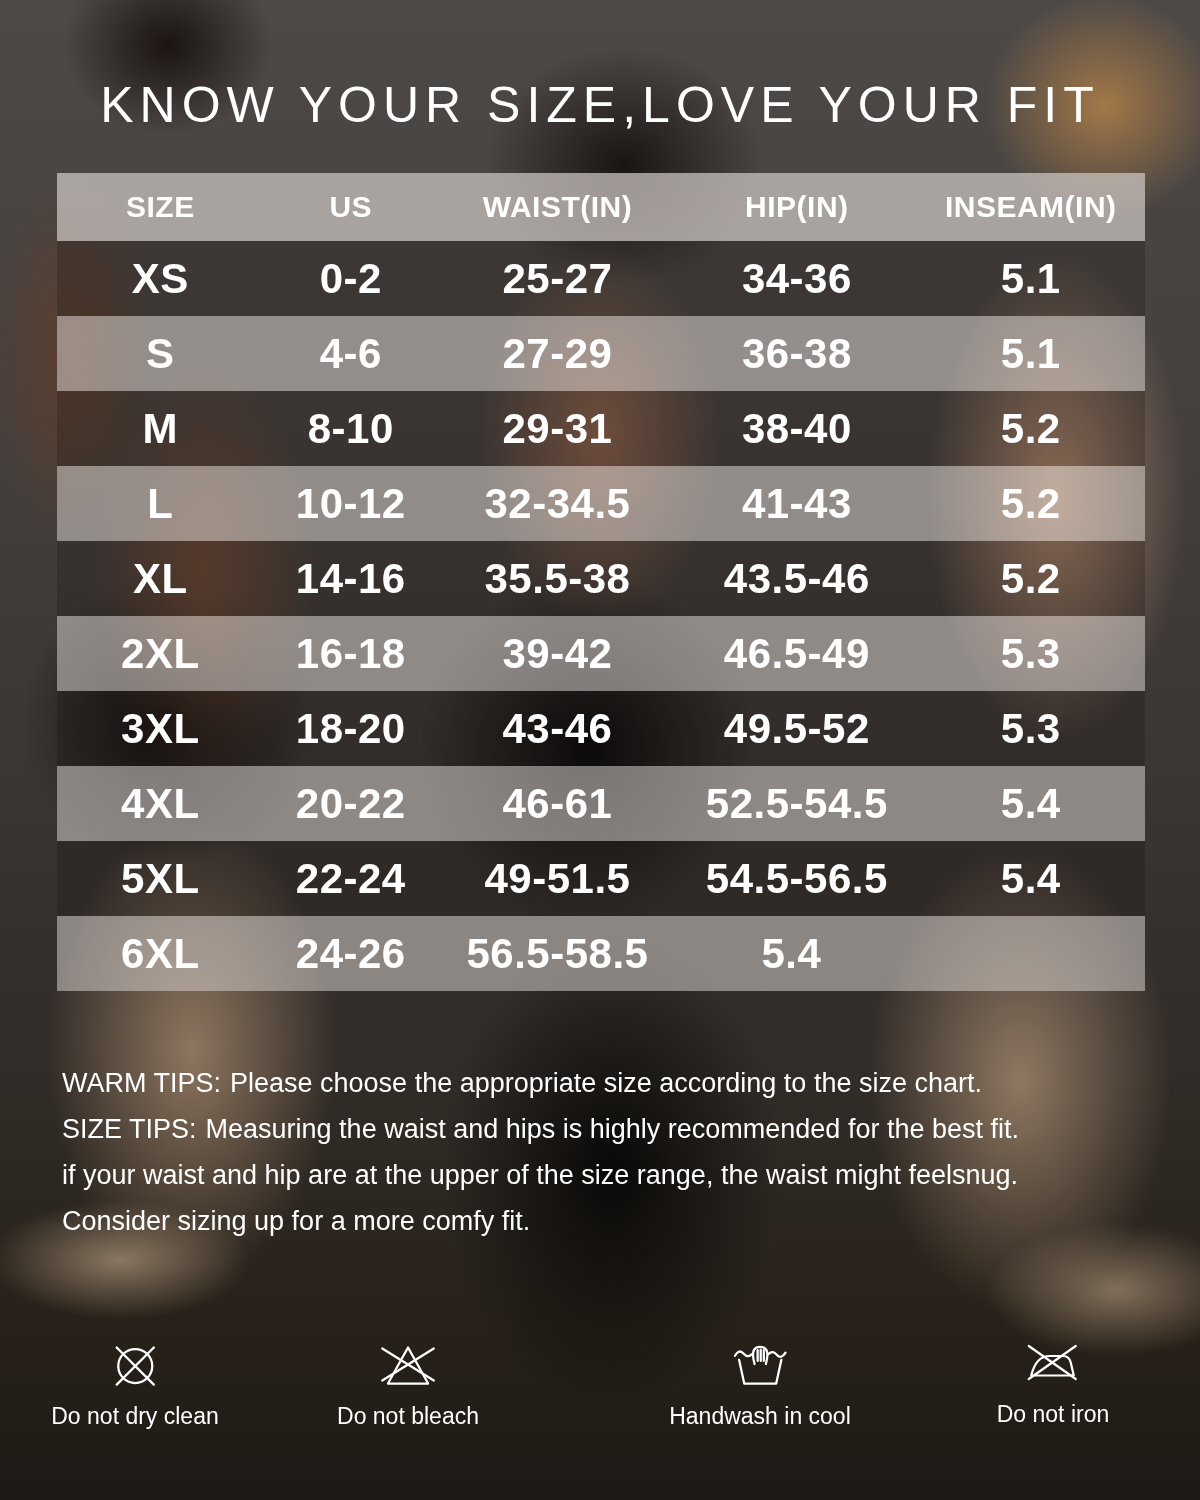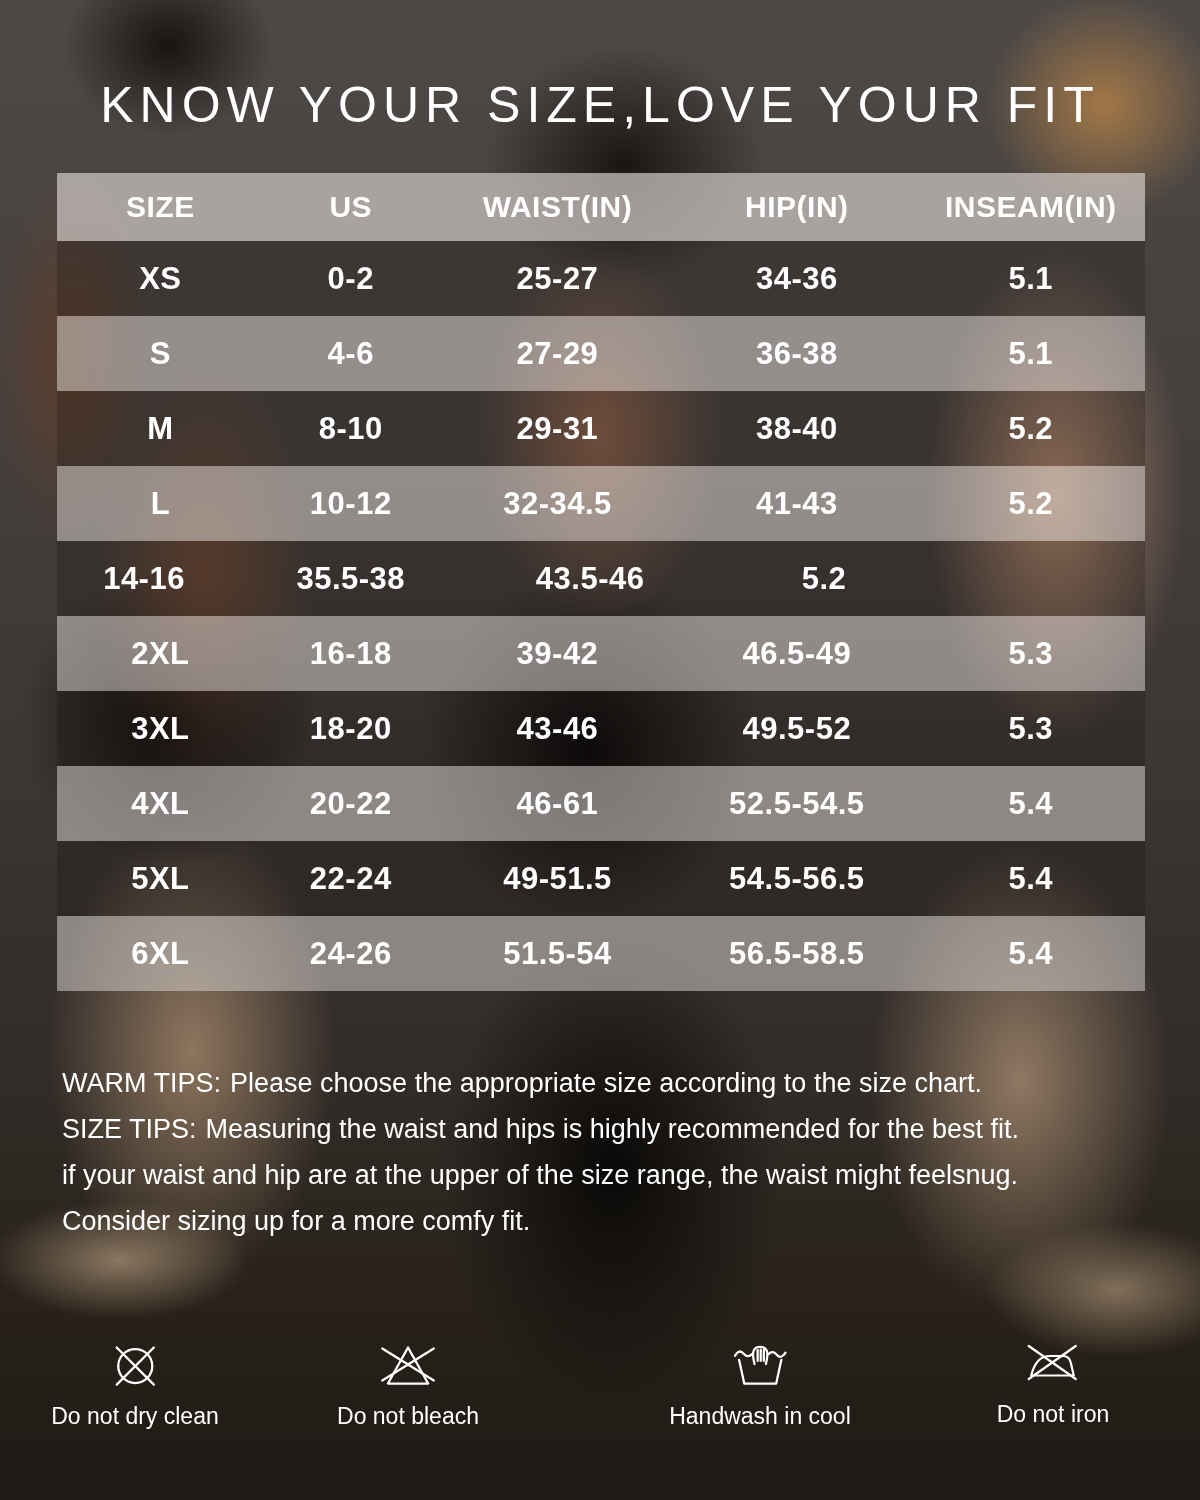--- a/index.html
+++ b/index.html
@@ -32,21 +32,21 @@
   .title{
     position:absolute;top:76px;left:0;width:100%;
     text-align:center;font-size:50px;font-weight:400;letter-spacing:6px;white-space:nowrap;
   }
   
   .size-table{position:absolute;left:57px;top:173px;width:1088px;}
   .thead{height:68px;display:flex;align-items:center;background:rgba(206,200,197,.72);}
   .trow{height:75px;display:flex;align-items:center;}
   .trow.light{background:rgba(212,206,203,.55);}
   .trow.dark{background:rgba(18,12,9,.22);}
-  .cell{text-align:center;font-weight:bold;font-size:31px;letter-spacing:.5px;}
+  .cell{text-align:center;font-weight:bold;font-size:42px;letter-spacing:.5px;}
   .thead .cell{font-size:30px;}
   .c0{width:19%}.c1{width:16%}.c2{width:22%}.c3{width:22%}.c4{width:21%}
   
   .tips{position:absolute;left:62px;top:1060px;width:1090px;font-size:27px;line-height:46px;}
   .tip-line{white-space:nowrap;}
   .tip-label{font-weight:normal;margin-right:9px;}
   
   .care{position:absolute;top:1332px;left:0;width:100%;height:120px;}
   .care-item{position:absolute;top:0;transform:translateX(-50%);text-align:center;}
   .care-item svg{display:block;margin:0 auto;stroke:#ffffff;fill:none;stroke-width:2.2;stroke-linecap:round;stroke-linejoin:round;}
@@ -91,20 +91,21 @@
         <div class="cell c4">5.2</div>
       </div>
       <div class="trow light">
         <div class="cell c0">L</div>
         <div class="cell c1">10-12</div>
         <div class="cell c2">32-34.5</div>
         <div class="cell c3">41-43</div>
         <div class="cell c4">5.2</div>
       </div>
       <div class="trow dark">
+        <div class="cell c0">XL</div>
         <div class="cell c1">14-16</div>
         <div class="cell c2">35.5-38</div>
         <div class="cell c3">43.5-46</div>
         <div class="cell c4">5.2</div>
       </div>
       <div class="trow light">
         <div class="cell c0">2XL</div>
         <div class="cell c1">16-18</div>
         <div class="cell c2">39-42</div>
         <div class="cell c3">46.5-49</div>
@@ -127,21 +128,20 @@
       <div class="trow dark">
         <div class="cell c0">5XL</div>
         <div class="cell c1">22-24</div>
         <div class="cell c2">49-51.5</div>
         <div class="cell c3">54.5-56.5</div>
         <div class="cell c4">5.4</div>
       </div>
       <div class="trow light">
         <div class="cell c0">6XL</div>
         <div class="cell c1">24-26</div>
-        <div class="cell c2">51.5-54</div>
         <div class="cell c3">56.5-58.5</div>
         <div class="cell c4">5.4</div>
       </div>
     </div>
 </div>
 
 <div class="tips">
   <div class="tip-line"><span class="tip-label">WARM TIPS:</span><span>Please choose the appropriate size according to the size chart.</span></div>
   <div class="tip-line"><span class="tip-label">SIZE TIPS:</span><span>Measuring the waist and hips is highly recommended for the best fit.</span></div>
   <div class="tip-line">if your waist and hip are at the upper of the size range, the waist might feelsnug.</div>

